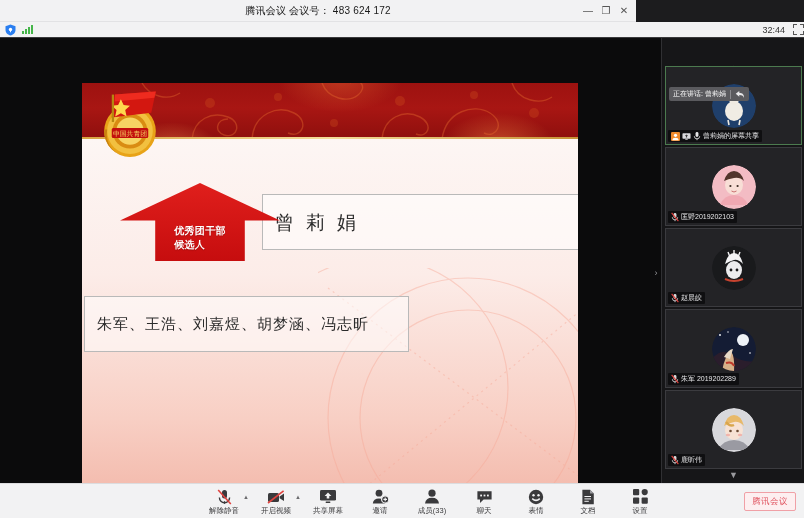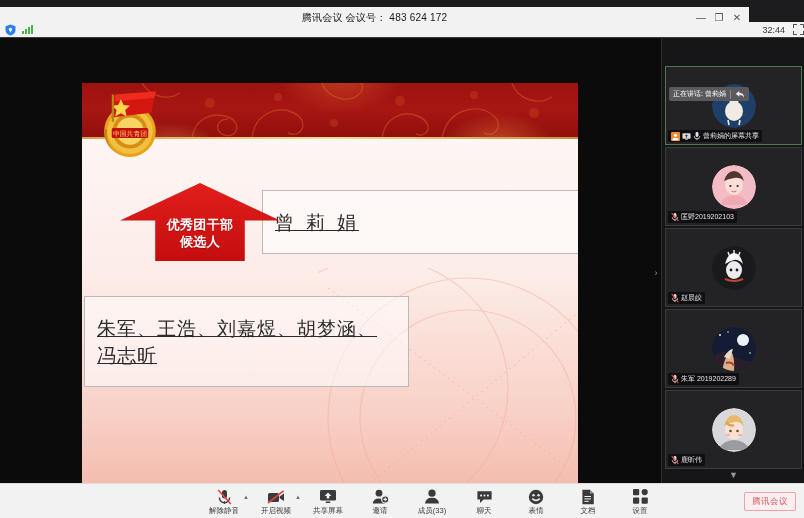--- a/index.html
+++ b/index.html
@@ -6,25 +6,24 @@
   html, body {
     width: 804px; height: 518px;
     overflow: hidden;
     font-family: "Liberation Sans", "DejaVu Sans", sans-serif;
     background: #1e1e20;
   }
   .app { position: relative; width: 804px; height: 518px; background: #1c1c1e; }
 
   
   .titlebar {
-    position: absolute; left: 0; top: 0; width: 749px; height: 22px;
+    position: absolute; left: 0; top: 0; width: 636px; height: 22px;
     background: #f2f2f3;
     display: flex; align-items: center; justify-content: center;
     border-bottom: 1px solid #e2e2e4;
-    margin-top: 7px;
   }
   .title-text { font-size: 10px; color: #1a1a1a; letter-spacing: .2px; }
   .winbtns { position: absolute; right: 4px; top: 0; height: 22px; display: flex; align-items: center; gap: 2px; }
   .winbtn {
     width: 16px; height: 18px; display: flex; align-items: center; justify-content: center;
     color: #555; font-size: 10px; line-height: 1;
   }
 
   
   .subbar {
@@ -98,35 +97,34 @@
     position: relative; width: 160px; height: 78px; z-index: 3;
     display: flex; align-items: flex-end; justify-content: center;
   }
   .arrow-shape {
     position: absolute; inset: 0;
     clip-path: polygon(0% 48%, 50% 0%, 100% 48%, 78% 48%, 78% 100%, 22% 100%, 22% 48%);
   }
   .arrow1 .arrow-shape { background: linear-gradient(180deg, #e01f1c 0%, #c60d0e 100%); }
   .arrow2 .arrow-shape { background: linear-gradient(180deg, #f4701b 0%, #ea3f10 100%); }
   .arrow-label {
-    position: relative; z-index: 2; color: #fff; font-size: 13px; line-height: 1.35;
-    text-align: center; padding-bottom: 10px; font-weight: 700; letter-spacing: .3px;
+    position: relative; z-index: 2; color: #fff; font-size: 10px; line-height: 1.35;
+    text-align: left; padding-bottom: 10px; font-weight: 700; letter-spacing: .3px;
     text-shadow: 0 1px 1px rgba(0,0,0,.2);
     font-family: "DejaVu Sans", "Liberation Sans", sans-serif;
   }
   .namebox {
     position: relative; background: rgba(255,255,255,.55);
     border: 1px solid #b9b9b9; min-height: 56px;
-    display: flex; align-items: center; padding: 18px 12px; margin-left: -18px;
+    display: flex; align-items: center; padding: 6px 12px; margin-left: -18px;
     font-size: 19px; color: #2b2b2b; letter-spacing: 3px; line-height: 1.4;
     font-family: "DejaVu Serif", "Liberation Serif", serif;
-    text-decoration: underline;
   }
   .namebox1 { width: 325px; }
-  .namebox2 { width: 325px; font-size: 19px; letter-spacing: 1px; }
+  .namebox2 { width: 325px; font-size: 15px; letter-spacing: 1px; }
 
   
   .collapse-handle {
     position: absolute; right: 0; top: 218px; width: 10px; height: 34px;
     display: flex; align-items: center; justify-content: center;
     color: #9a9a9e; font-size: 9px;
   }
 
   
   .rail {

